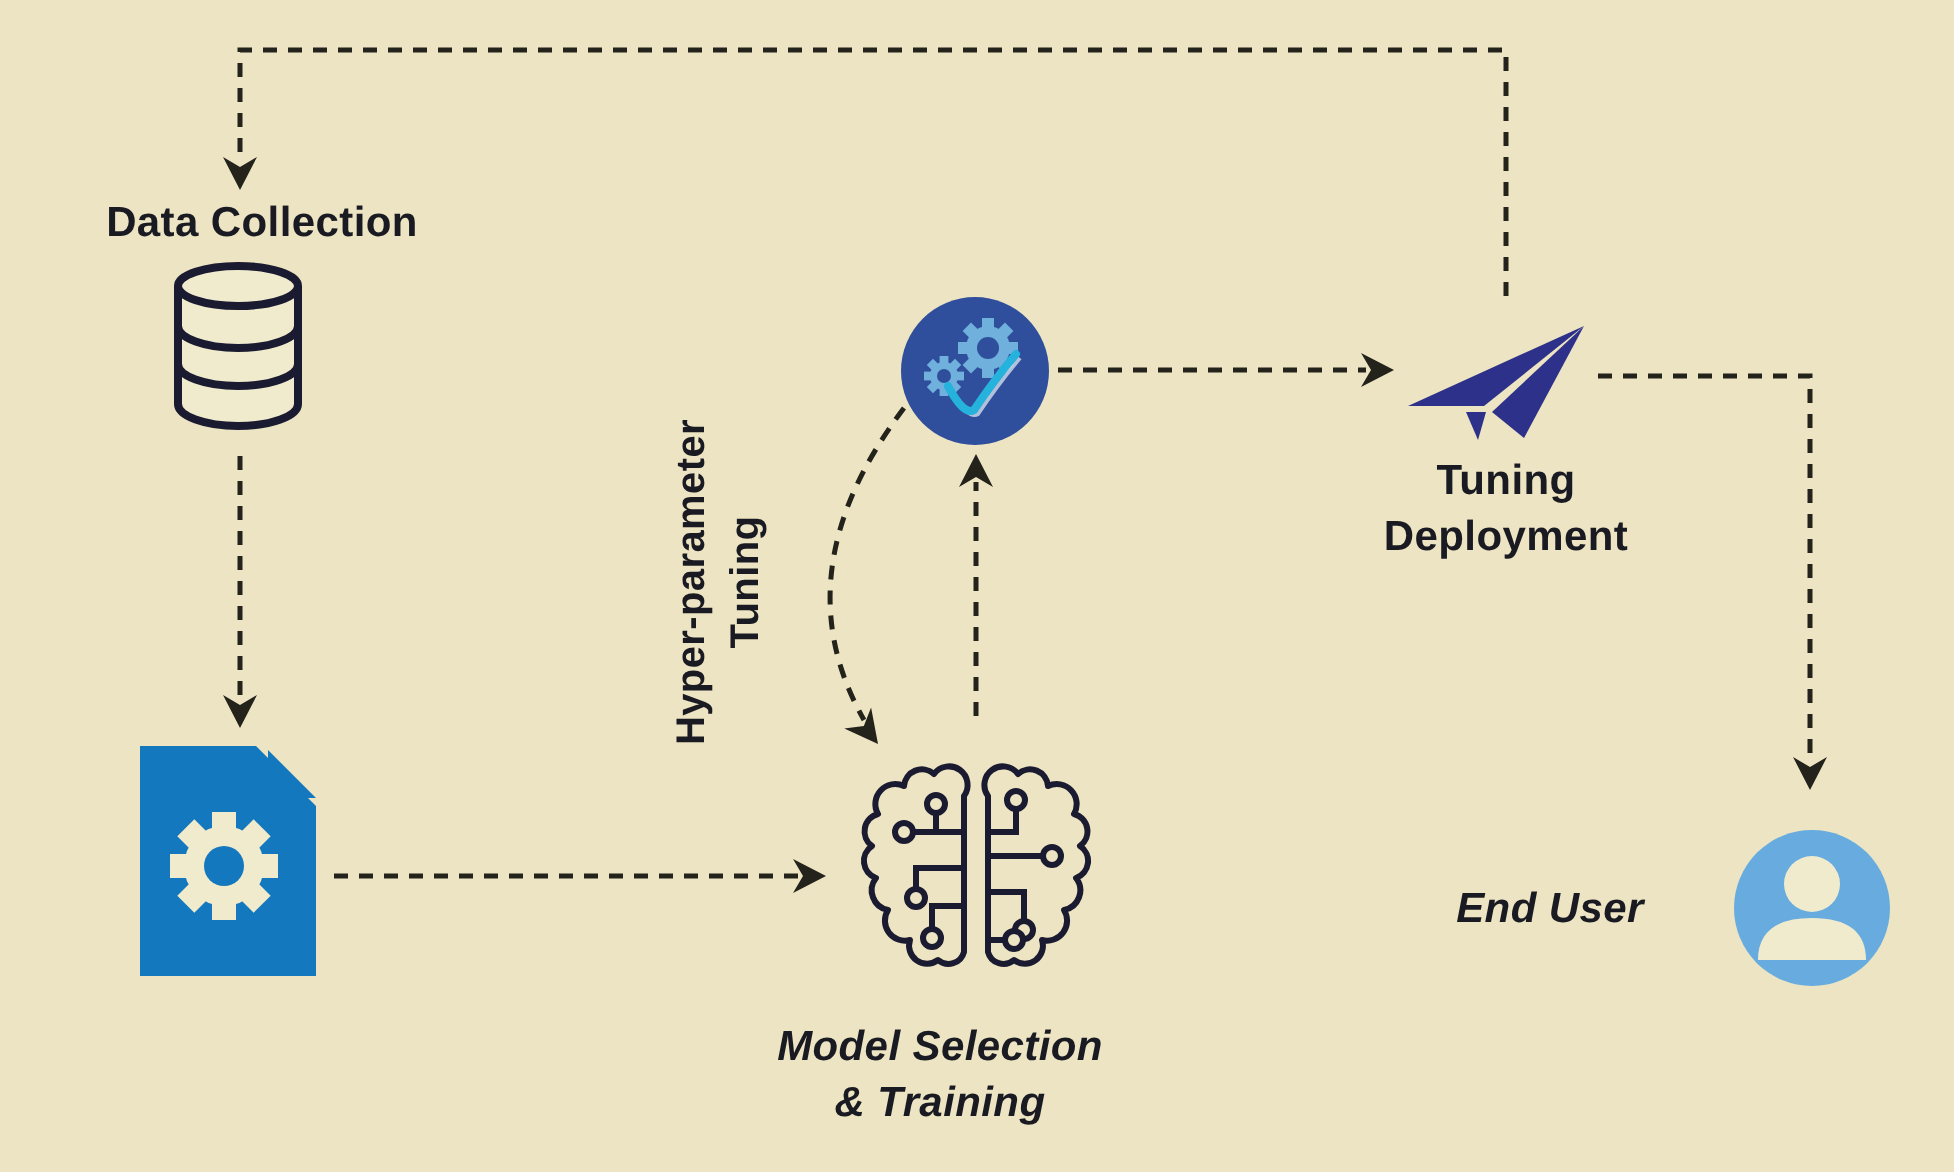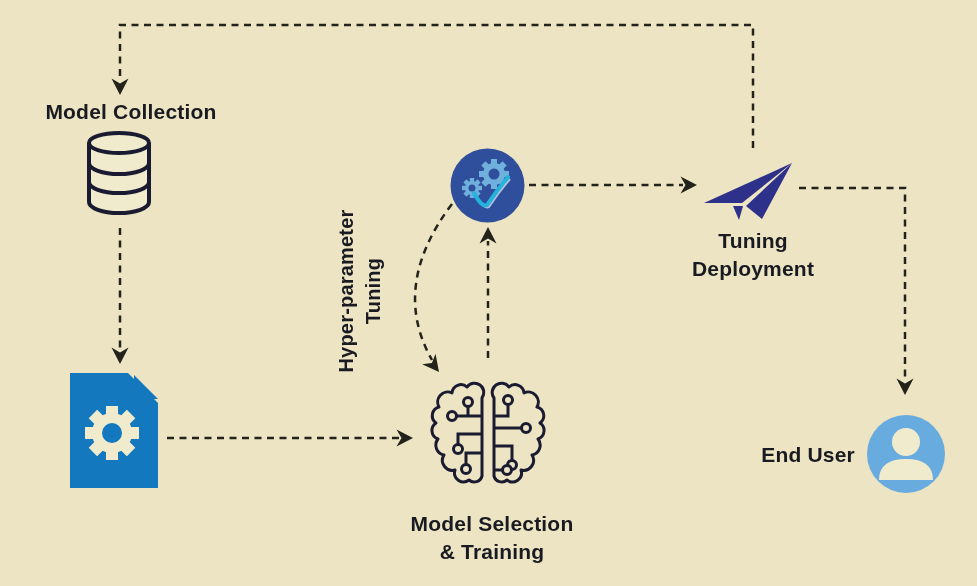--- a/index.html
+++ b/index.html
@@ -25,21 +25,21 @@
     line-height:1.33;
     color:var(--text,#191a22);
     text-align:center;
     white-space:pre-line;
     letter-spacing:.2px;
   }
   .label.rotated{
     transform:rotate(-90deg);
     font-size:20px;
   }
-  .label.right-align{text-align:right;}
+  .label.right-align{text-align:center;font-style:italic;}
 </style>
 </head>
 <body>
 
 <div class="canvas">
 
   <svg class="connectors" viewBox="0 0 977 586">
     <defs>
       <path id="ah" d="M 0 0 L -8.5 -16.5 L 0 -11.5 L 8.5 -16.5 Z"></path>
     </defs>
@@ -52,21 +52,21 @@
     <path class="edge" d="M 799 188 L 905 188 L 905 380"></path>
     <use href="#ah" class="arrowhead" transform="translate(120 95)"></use>
     <use href="#ah" class="arrowhead" transform="translate(120 364)"></use>
     <use href="#ah" class="arrowhead" transform="translate(413 438) rotate(-90)"></use>
     <use href="#ah" class="arrowhead" transform="translate(488 227) rotate(180)"></use>
     <use href="#ah" class="arrowhead" transform="translate(697 185) rotate(-90)"></use>
     <use href="#ah" class="arrowhead" transform="translate(439 372) rotate(-38)"></use>
     <use href="#ah" class="arrowhead" transform="translate(905 395)"></use>
   </svg>
 
-  <div class="label" style="left:16px;top:98px;width:230px;">Model Collection</div>
+  <div class="label" style="left:16px;top:98px;width:230px;">Data Collection</div>
   <div class="icon" style="left:83px;top:130px;width:72px;height:85px;">
     <svg viewBox="0 0 72 85">
       <path d="M 6 13 V 72 A 30 11 0 0 0 66 72 V 13" style="fill:var(--icon-cream);stroke:var(--outline-dark);stroke-width:4;"></path>
       <path d="M 6 33 A 30 11 0 0 0 66 33" style="fill:none;stroke:var(--outline-dark);stroke-width:4;"></path>
       <path d="M 6 52 A 30 11 0 0 0 66 52" style="fill:none;stroke:var(--outline-dark);stroke-width:4;"></path>
       <ellipse cx="36" cy="13" rx="30" ry="10" style="fill:var(--icon-cream);stroke:var(--outline-dark);stroke-width:4;"></ellipse>
     </svg>
   </div>
 
   <div class="icon" style="left:70px;top:373px;width:90px;height:115px;">
@@ -135,21 +135,21 @@
         <circle cx="24" cy="40" r="4.5"></circle>
         <circle cx="30" cy="73" r="4.5"></circle>
         <circle cx="38" cy="93" r="4.5"></circle>
         <circle cx="80" cy="24" r="4.5"></circle>
         <circle cx="98" cy="52" r="4.5"></circle>
         <circle cx="84" cy="89" r="4.5"></circle>
         <circle cx="79" cy="94" r="4.5"></circle>
       </g>
     </svg>
   </div>
-  <div class="label" style="left:367px;top:510px;width:250px;">Model Selection
+  <div class="label" style="left:345px;top:510px;width:250px;font-style:italic;">Model Selection
 &amp; Training</div>
 
   <div class="icon" style="left:700px;top:157px;width:96px;height:64px;">
     <svg viewBox="0 0 96 64">
       <g style="fill:var(--plane-navy);">
         <polygon points="4,46 92,6 42,46"></polygon>
         <polygon points="46,49 92,6 62,62"></polygon>
         <polygon points="33,49 43,49 39,63"></polygon>
       </g>
     </svg>

